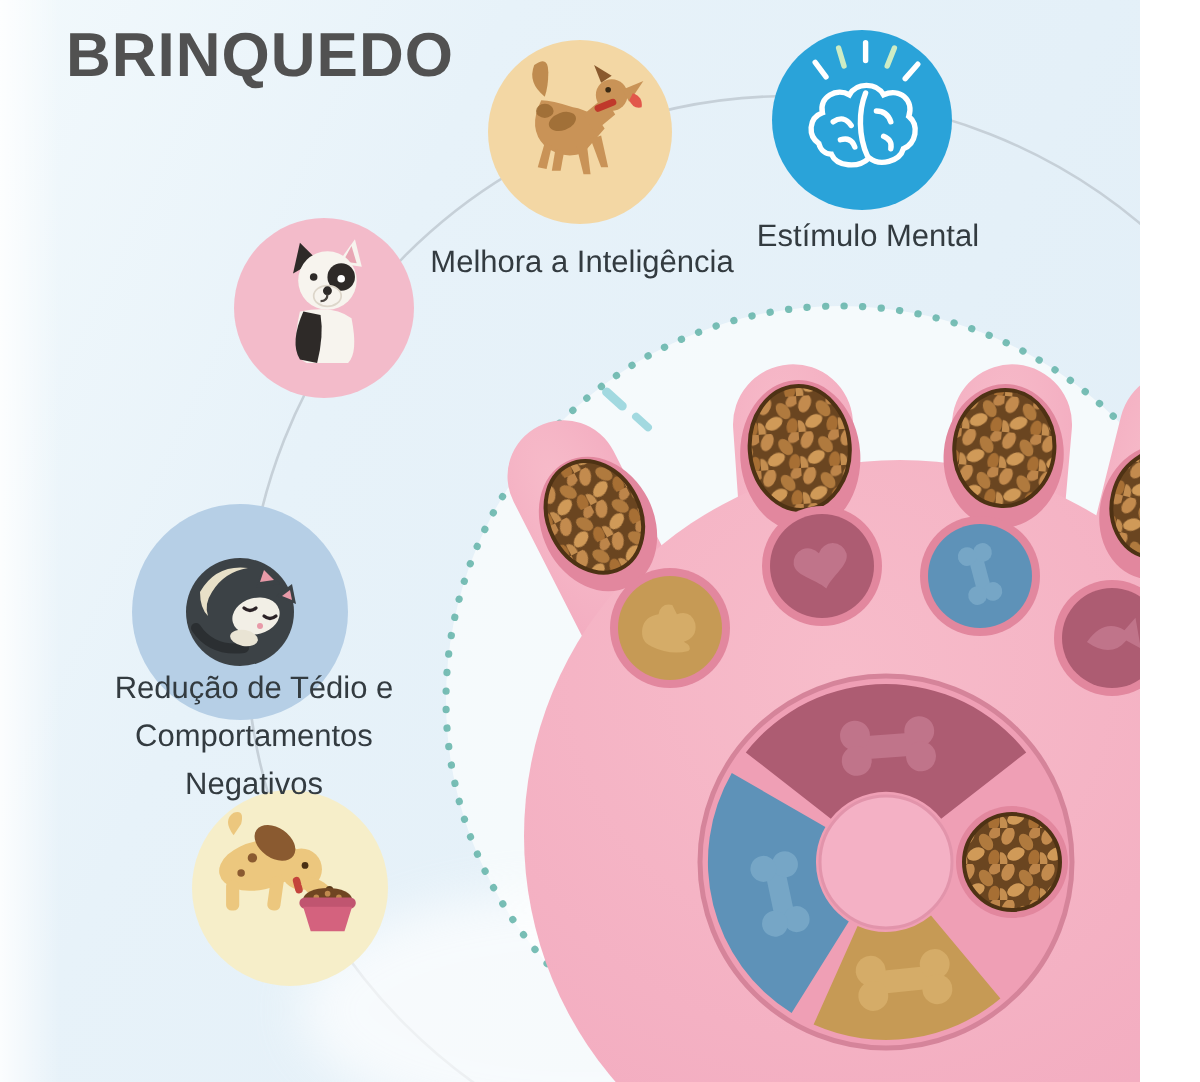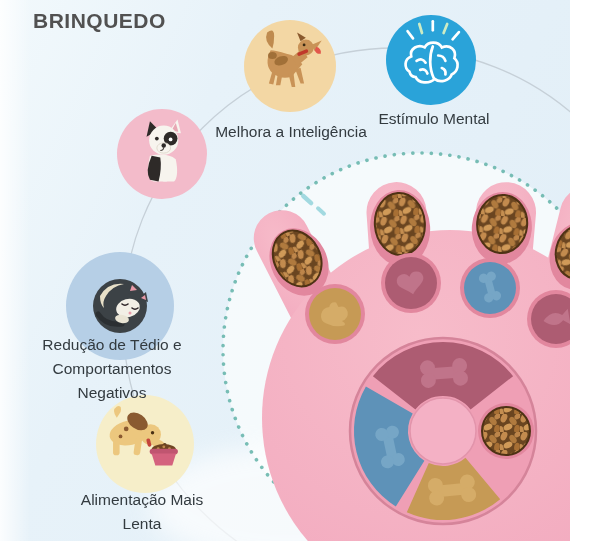--- a/index.html
+++ b/index.html
@@ -1,34 +1,34 @@
 <!DOCTYPE html>
 <html style="--title_text: #515151; --label_text: #333b40; --circle_dog: #f3d7a4; --circle_brain: #2aa3d9; --circle_bulldog: #f3bbca; --circle_cat: #b6cfe6; --circle_bowl: #f6eec9; --dots_teal: #62b3a8; --faint_line: #c6d0d8; --paw: #f2a9be; --paw_light: #f7bcca; --recess: #e2879e; --wheel_bg: #ef9fb5; --hub: #f4b1c5; --mauve: #ad5c72; --mauve_light: #c0748a; --blue: #5e92b8; --blue_light: #76a6c6; --tan: #c69a55; --tan_light: #d5ac68; --kibble_bg: #6a4520; --bowl_pink: #d4627e;"><head>
 <meta charset="utf-8">
 <style>
   html,body{margin:0;padding:0;}
   #stage{position:relative;width:600px;height:541px;overflow:hidden;
     background:linear-gradient(115deg,#f2f9fc 0%,#e7f2f9 30%,#e1eef7 100%);
     font-family:"Liberation Sans",sans-serif;}
   .layer{position:absolute;left:0;top:0;}
-  #title{position:absolute;left:33px;top:8px;font-size:21px;font-weight:bold;
+  #title{position:absolute;left:33px;top:8px;font-size:31px;font-weight:bold;
     color:var(--title_text,#515151);line-height:1.26;letter-spacing:.5px;}
   .feature-circle{position:absolute;border-radius:50%;display:flex;
     align-items:center;justify-content:center;}
   .feature-label{position:absolute;text-align:center;font-size:15.5px;
     color:var(--label_text,#333b40);line-height:1.55;}
   #c-dog{left:244px;top:20px;width:92px;height:92px;background:var(--circle_dog);}
   #c-brain{left:386px;top:15px;width:90px;height:90px;background:var(--circle_brain);}
   #c-bulldog{left:117px;top:109px;width:90px;height:90px;background:var(--circle_bulldog);}
   #c-cat{left:66px;top:252px;width:108px;height:108px;background:var(--circle_cat);}
   #c-bowl{left:96px;top:395px;width:98px;height:98px;background:var(--circle_bowl);}
   #l-intelligence{left:191px;top:120px;width:200px;}
   #l-mental{left:354px;top:107px;width:160px;}
   #l-training{left:59px;top:203px;width:200px;}
-  #l-boredom{left:27px;top:333px;width:170px;}
+  #l-boredom{left:42px;top:333px;width:170px;}
   #l-slow{left:67px;top:488px;width:150px;}
   #right-strip{position:absolute;left:570px;top:0;width:30px;height:541px;background:#ffffff;}
   #left-fade{position:absolute;left:0;top:0;width:30px;height:541px;
     background:linear-gradient(90deg,rgba(255,255,255,.85),rgba(255,255,255,0));}
   svg{display:block;}
 </style>
 </head>
 <body>
 
 <div id="stage">
@@ -236,17 +236,16 @@
       <circle cx="76" cy="55" r="1.5" fill="#c08a4e"></circle>
         <circle cx="67" cy="58" r="1.5" fill="#b07a3e"></circle>
       <rect x="55" y="55" width="30" height="6" rx="3" fill="#c05570"></rect>
       <path d="M57 60 L83 60 L79 73 L61 73 Z" fill="#d4627e"></path>
     </svg>
   </div>
 
   <div class="feature-label" id="l-mental">Estímulo Mental</div>
   <div class="feature-label" id="l-intelligence">Melhora a Inteligência</div>
   <div class="feature-label" id="l-boredom">Redução de Tédio e Comportamentos Negativos</div>
-  <div class="feature-label" id="l-slow">Alimentação Mais Lenta</div>
 
   <div id="left-fade"></div>
   <div id="right-strip"></div>
 </div>
 
 </body></html>

